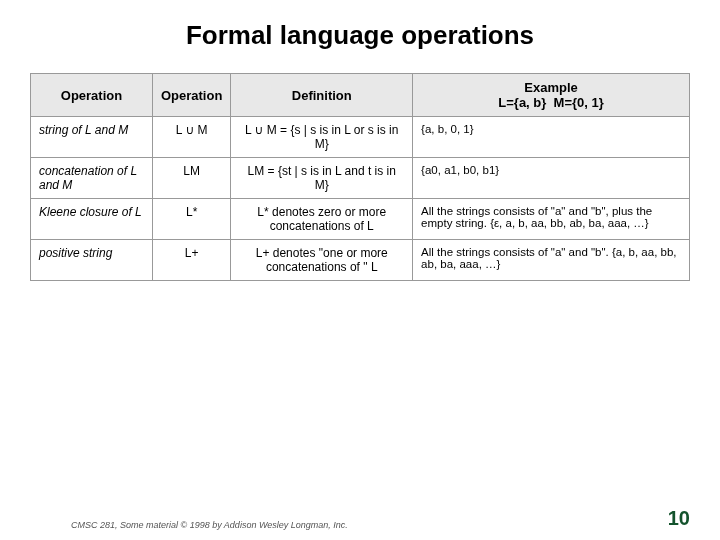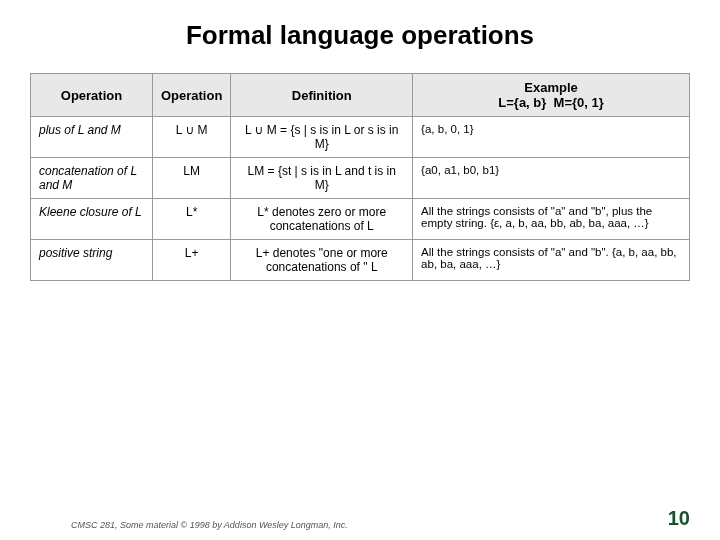--- a/index.html
+++ b/index.html
@@ -84,21 +84,21 @@
     <thead>
       <tr>
         <th>Operation</th>
         <th>Operation</th>
         <th>Definition</th>
         <th>Example<br>L={a, b}&nbsp; M={0, 1}</th>
       </tr>
     </thead>
     <tbody>
       <tr>
-        <td>plus of L and M</td>
+        <td>string of L and M</td>
         <td>L ∪ M</td>
         <td>L ∪ M = {s | s is in L or s is in M}</td>
         <td>{a, b, 0, 1}</td>
       </tr>
       <tr>
         <td>concatenation of L and M</td>
         <td>LM</td>
         <td>LM = {st | s is in L and t is in M}</td>
         <td>{a0, a1, b0, b1}</td>
       </tr>

